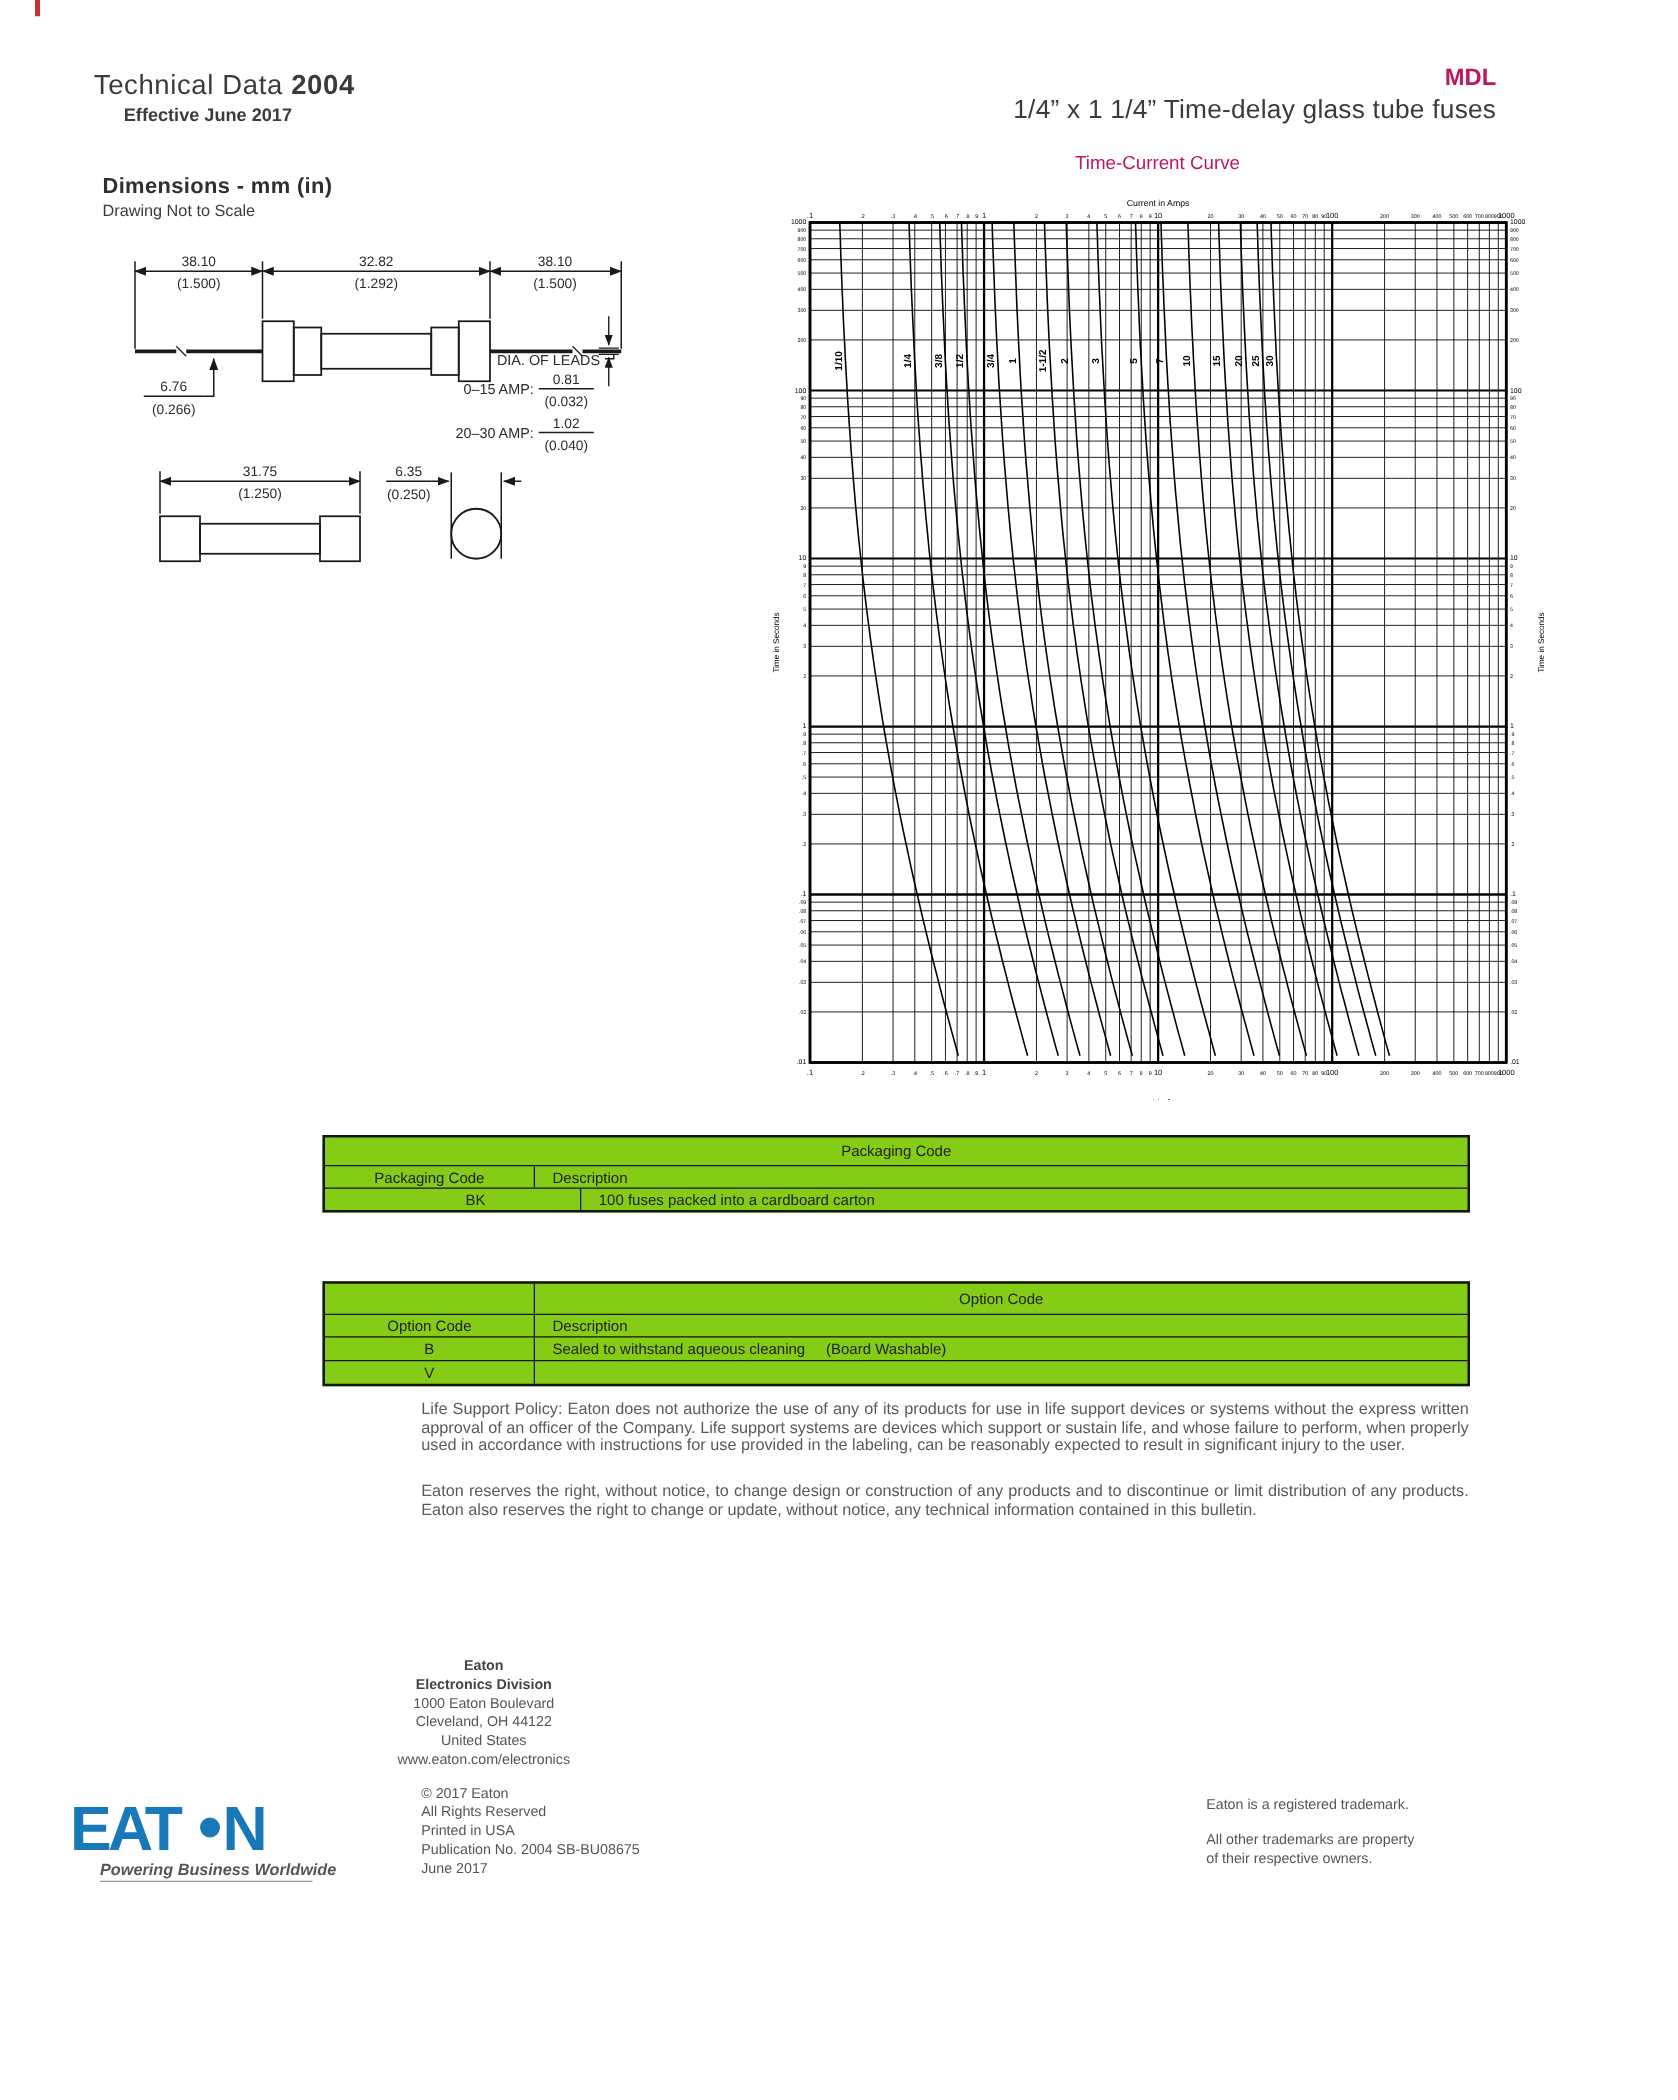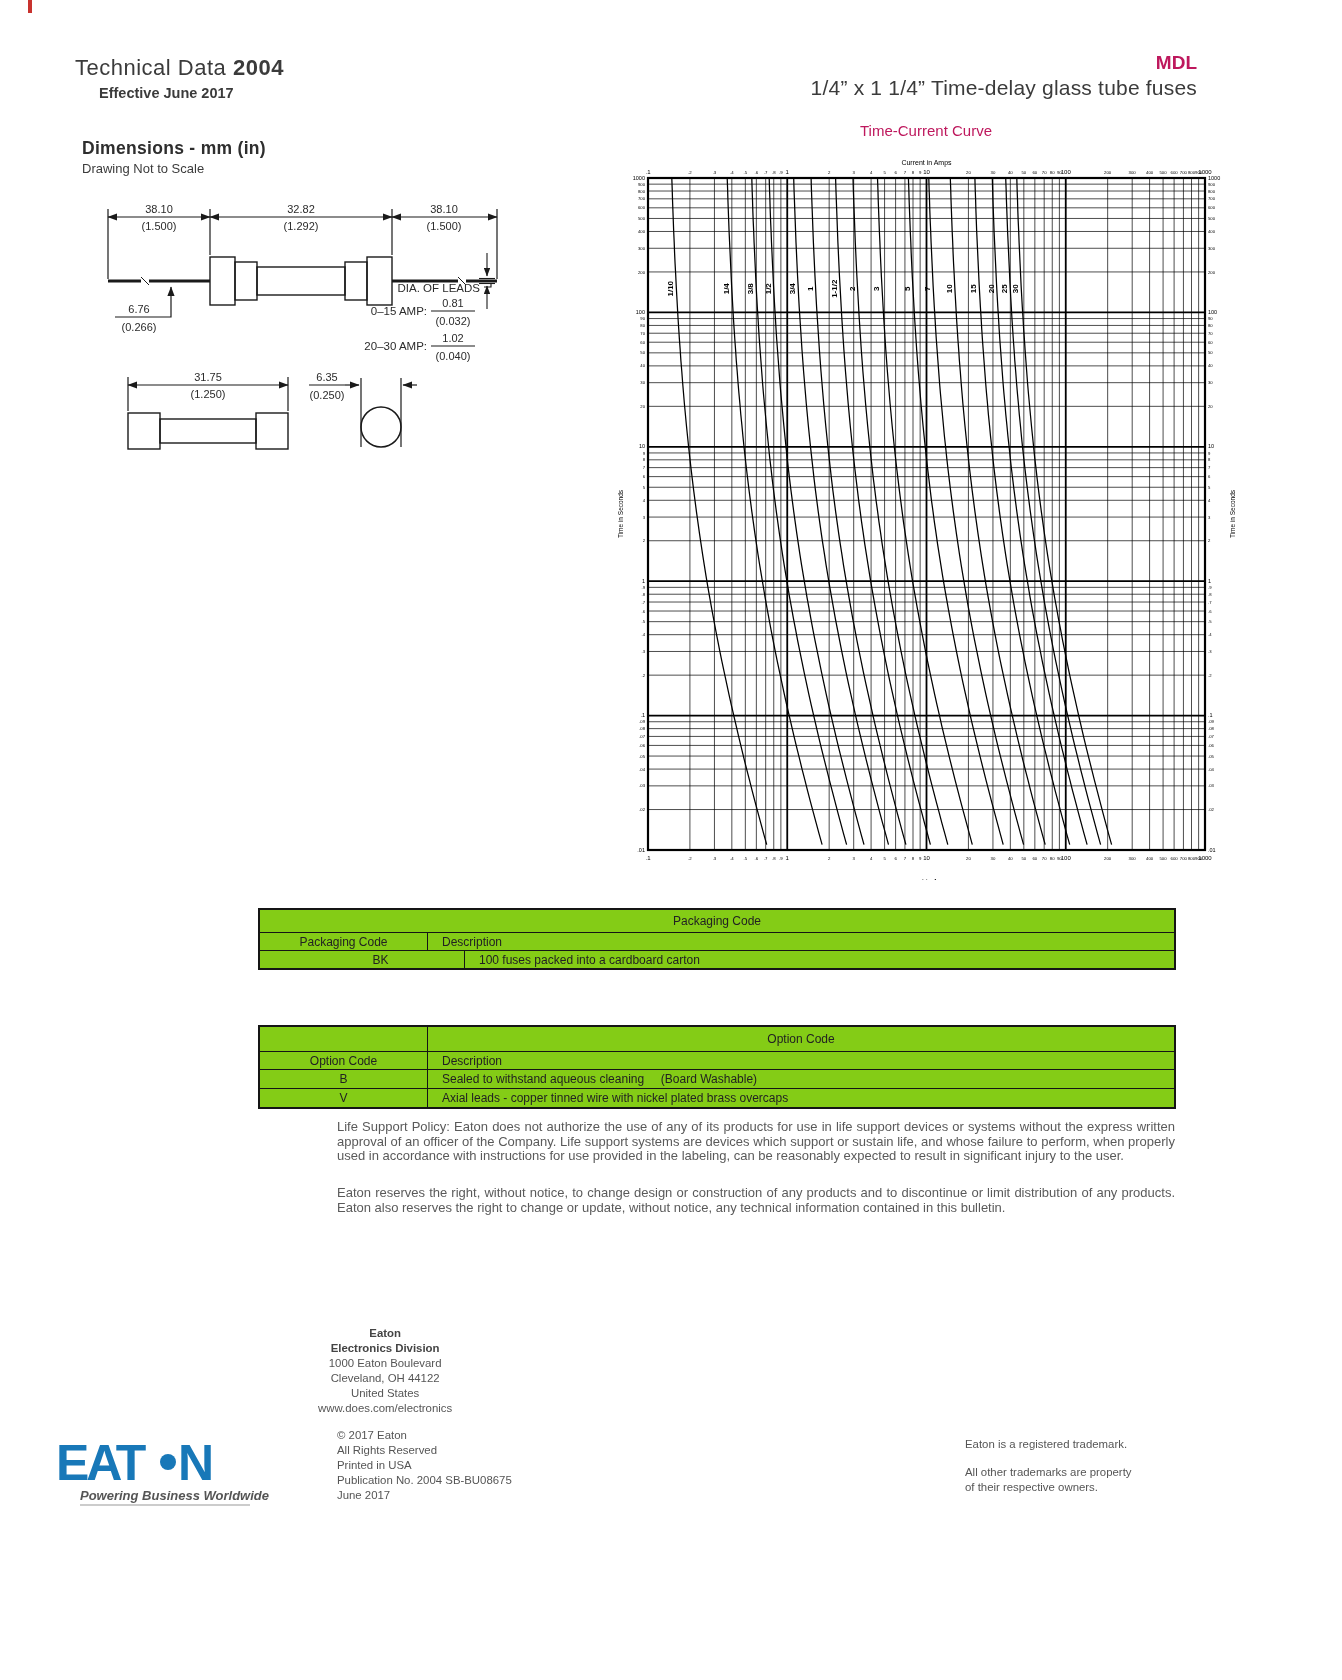--- a/index.html
+++ b/index.html
@@ -452,34 +452,33 @@
   <div class="trow" style="height:17px;">
     <span class="c1">Option Code</span>
     <span class="c2">Description</span>
   </div>
   <div class="trow" style="height:18px;">
     <span class="c1">B</span>
     <span class="c2">Sealed to withstand aqueous cleaning&nbsp;&nbsp;&nbsp;&nbsp;&nbsp;(Board Washable)</span>
   </div>
   <div class="trow" style="height:18px;">
     <span class="c1">V</span>
-    <span class="c2">Axial leads - copper tinned wire with nickel plated brass overcaps</span>
   </div>
 </div>
 
 <div class="abs legal" style="left:337px;top:1120px;width:838px;">Life Support Policy: Eaton does not authorize the use of any of its products for use in life support devices or systems without the express written approval of an officer of the Company. Life support systems are devices which support or sustain life, and whose failure to perform, when properly used in accordance with instructions for use provided in the labeling, can be reasonably expected to result in significant injury to the user.</div>
 <div class="abs legal" style="left:337px;top:1186px;width:838px;">Eaton reserves the right, without notice, to change design or construction of any products and to discontinue or limit distribution of any products. Eaton also reserves the right to change or update, without notice, any technical information contained in this bulletin.</div>
 
 <div class="abs ftr" style="left:318px;top:1326px;text-align:center;">
   <div class="b">Eaton</div>
   <div class="b">Electronics Division</div>
   <div>1000 Eaton Boulevard</div>
   <div>Cleveland, OH 44122</div>
   <div>United States</div>
-  <div>www.does.com/electronics</div>
+  <div>www.eaton.com/electronics</div>
 </div>
 
 <div class="abs ftr" style="left:337px;top:1428px;">
   <div>© 2017 Eaton</div>
   <div>All Rights Reserved</div>
   <div>Printed in USA</div>
   <div>Publication No. 2004 SB-BU08675</div>
   <div>June 2017</div>
 </div>
 

